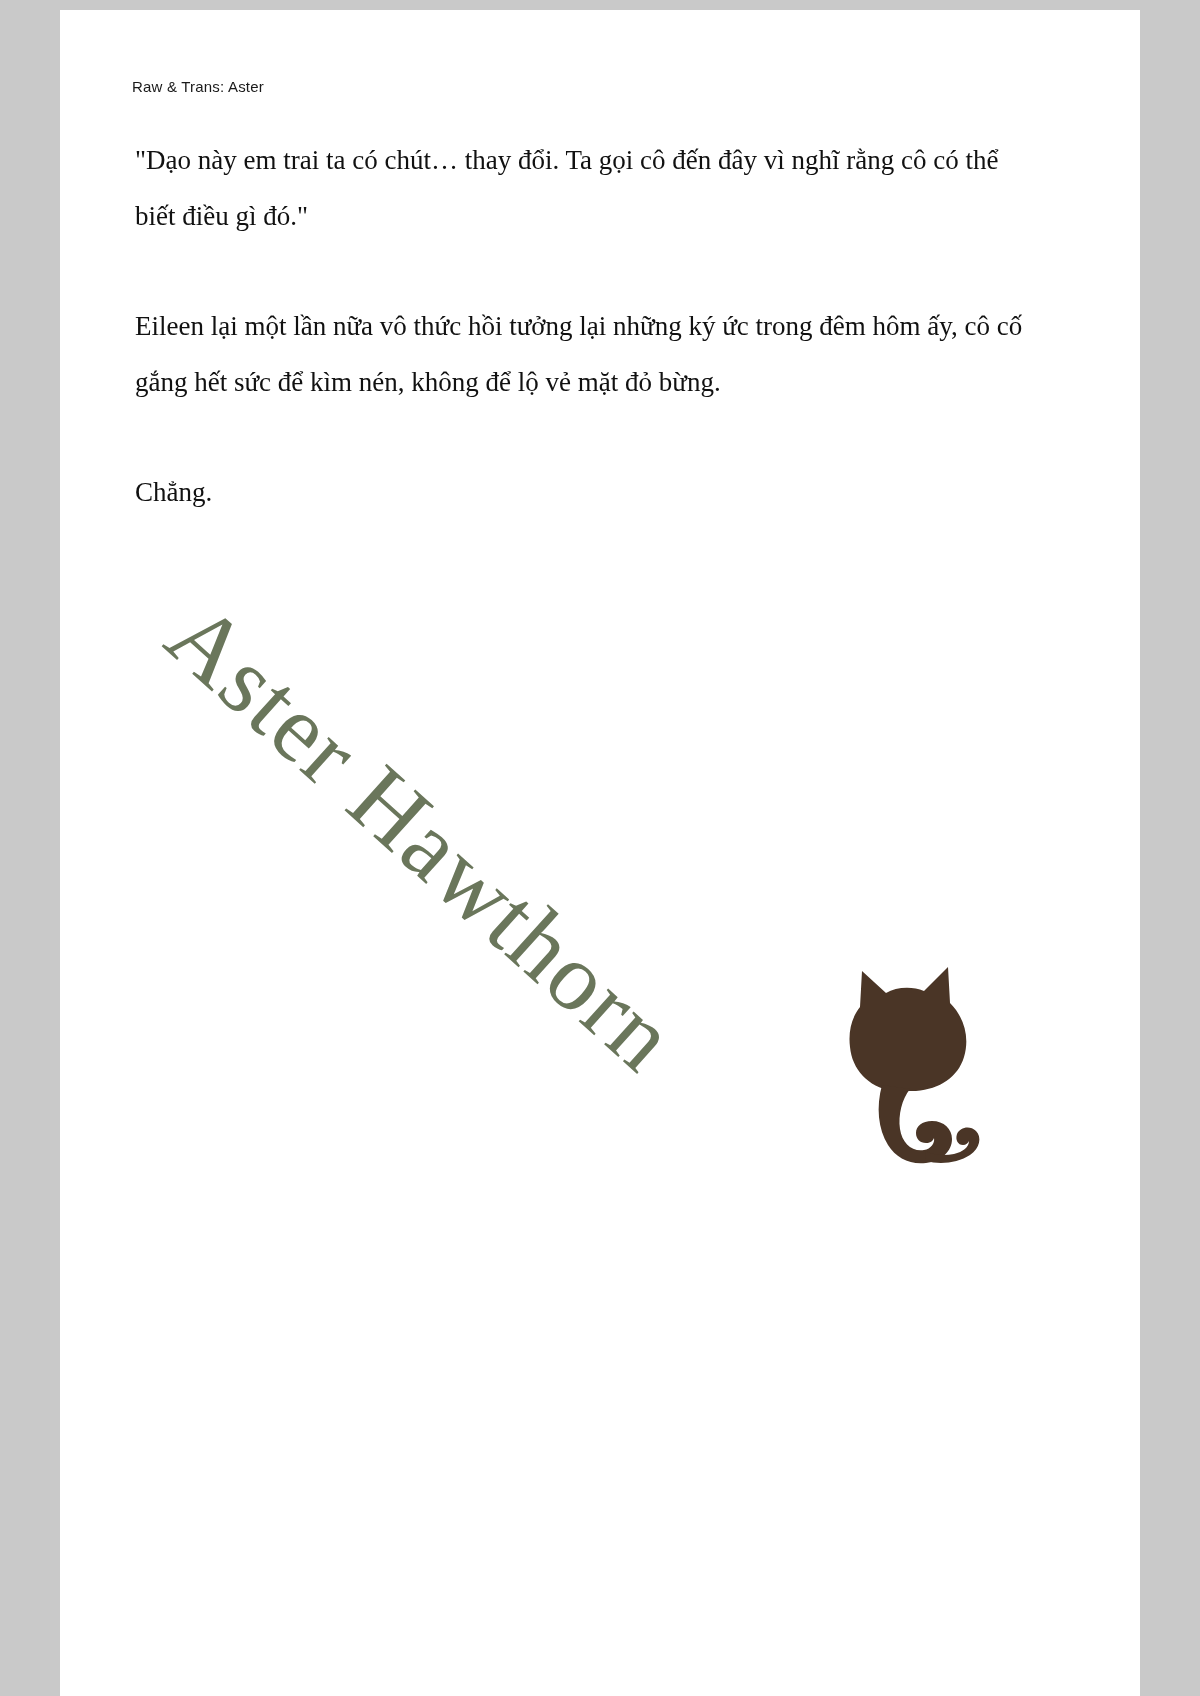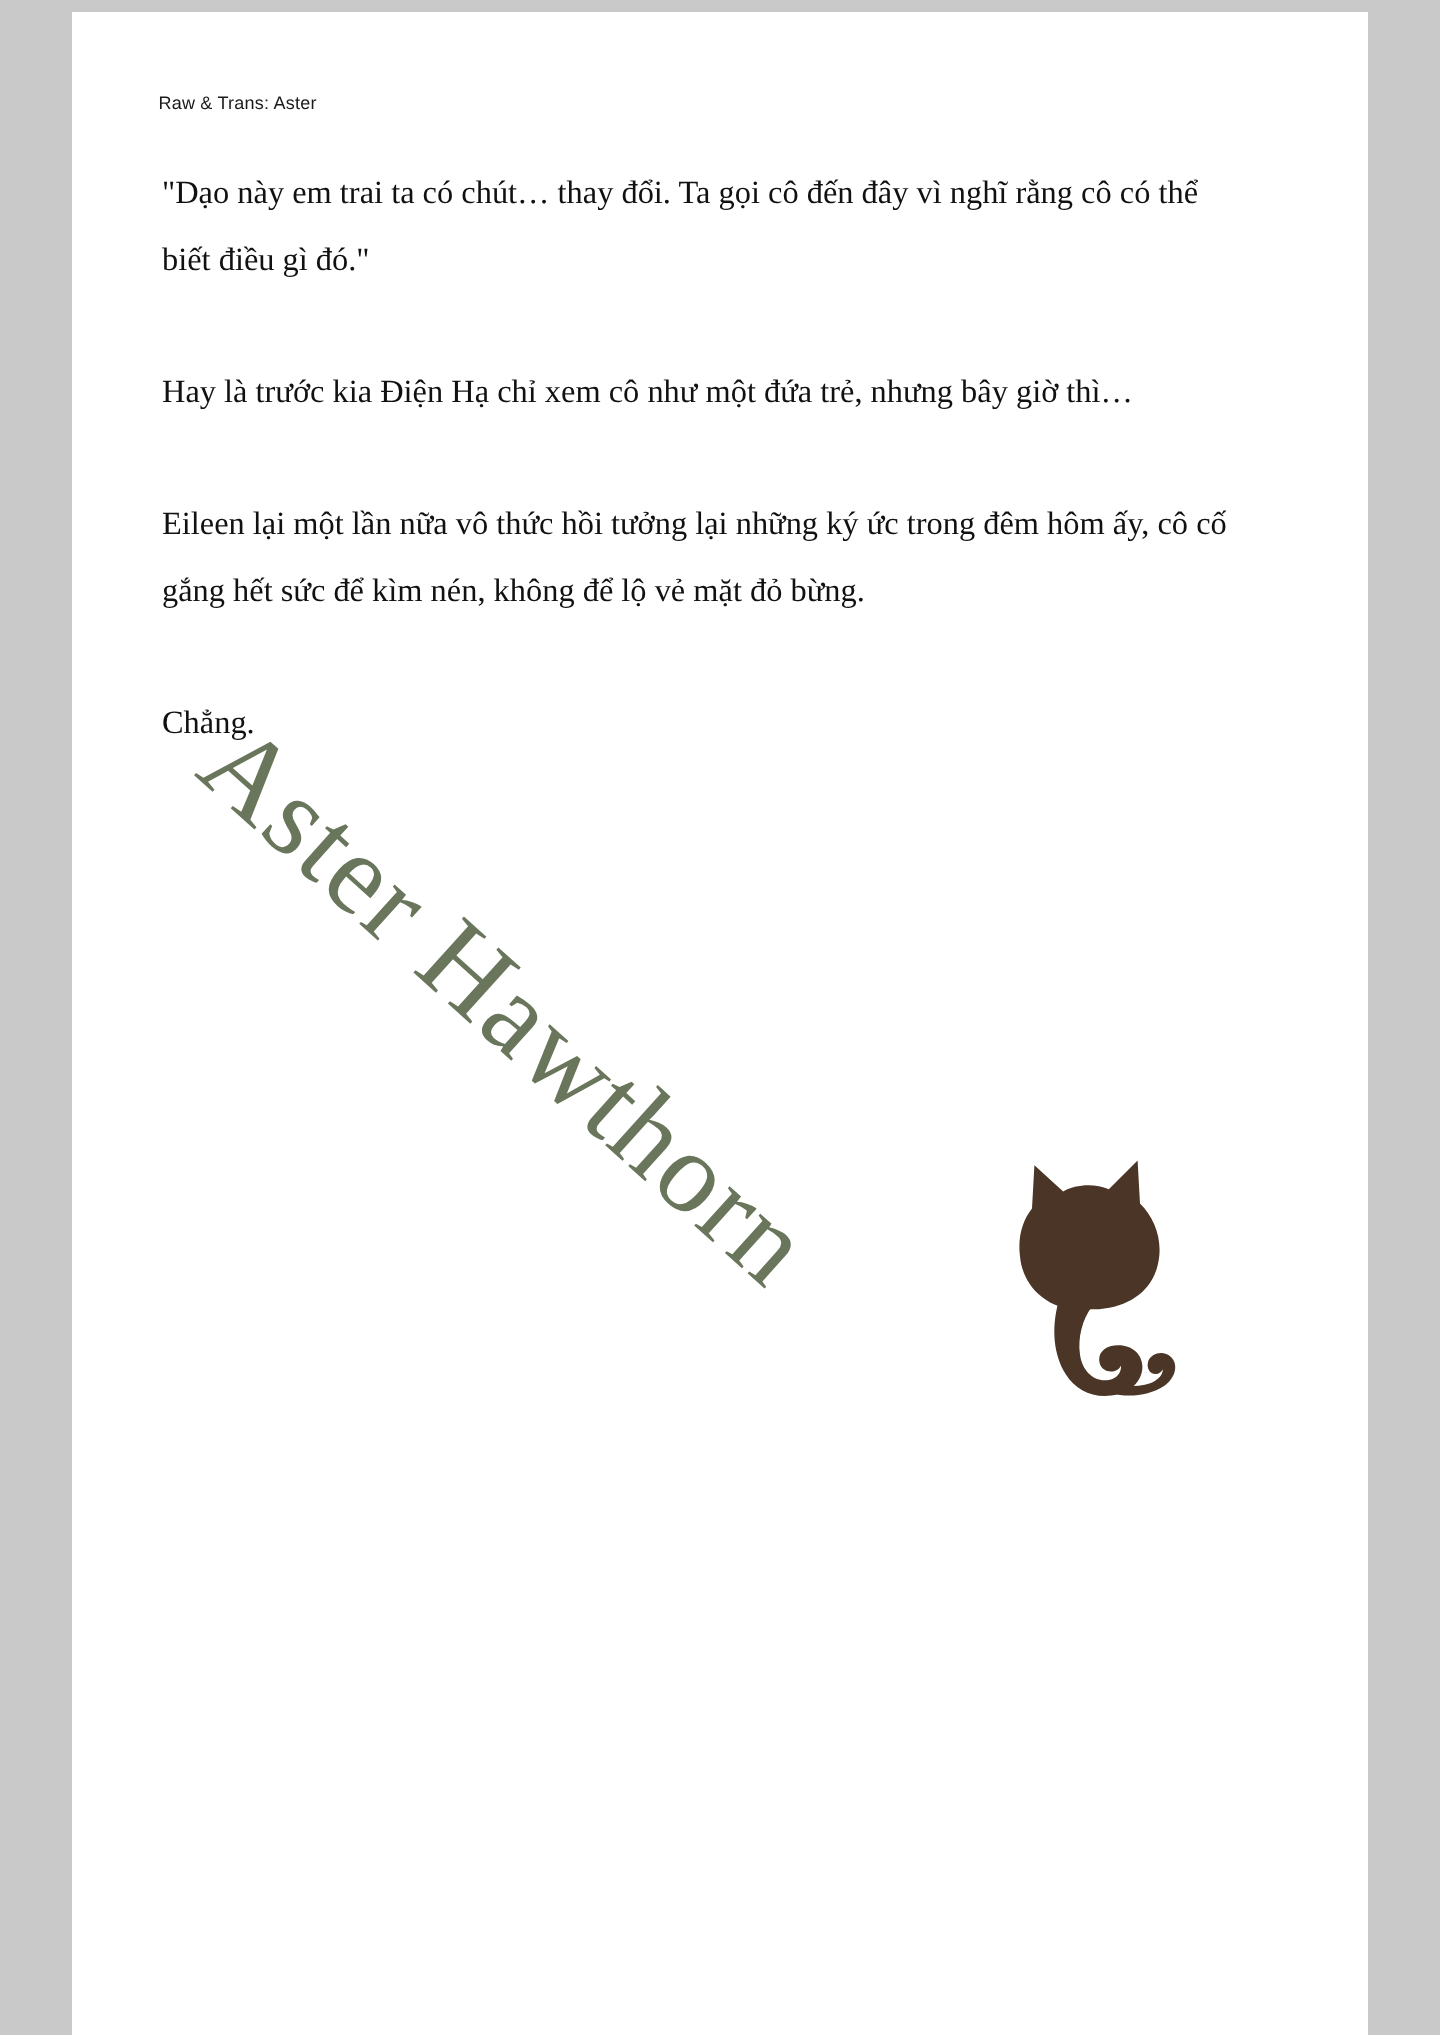--- a/index.html
+++ b/index.html
@@ -79,21 +79,20 @@
 </style>
 </head>
 <body>
 
 <div class="page">
 
   <div class="credit">Raw &amp; Trans: Aster</div>
 
   <div class="content">
     <p class="para">"Dạo này em trai ta có chút… thay đổi. Ta gọi cô đến đây vì nghĩ rằng cô có thể biết điều gì đó."</p>
-    <p class="para">Hay là trước kia Điện Hạ chỉ xem cô như một đứa trẻ, nhưng bây giờ thì…</p>
     <p class="para">Eileen lại một lần nữa vô thức hồi tưởng lại những ký ức trong đêm hôm ấy, cô cố gắng hết sức để kìm nén, không để lộ vẻ mặt đỏ bừng.</p>
     <p class="para">Chẳng.</p>
   </div>
 
   <div class="watermark">
     <div class="watermark-text">Aster Hawthorn</div>
   </div>
 
   <div class="cat">
     <svg viewBox="0 0 160 215" width="160" height="215" xmlns="http://www.w3.org/2000/svg">

